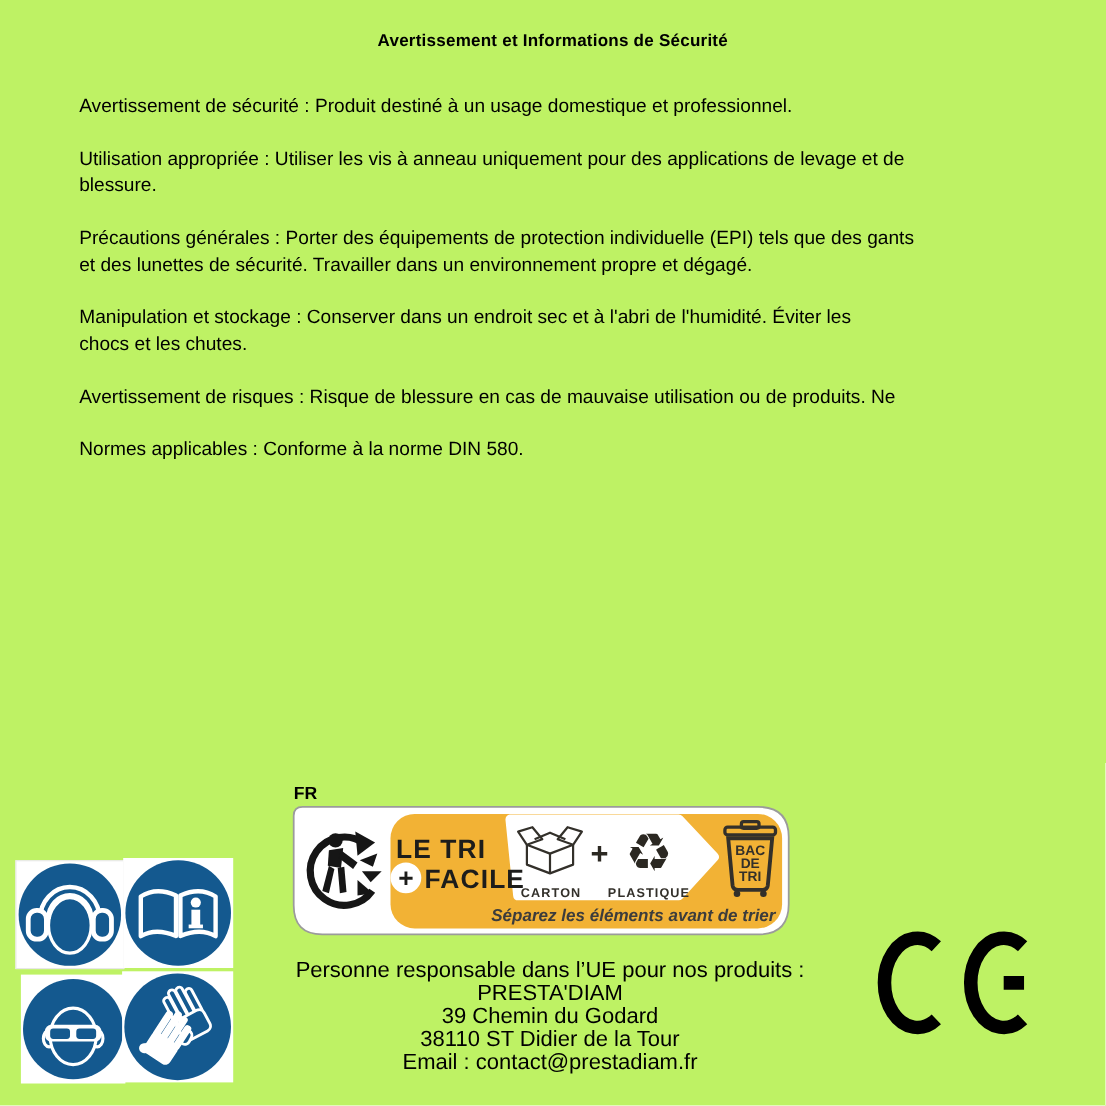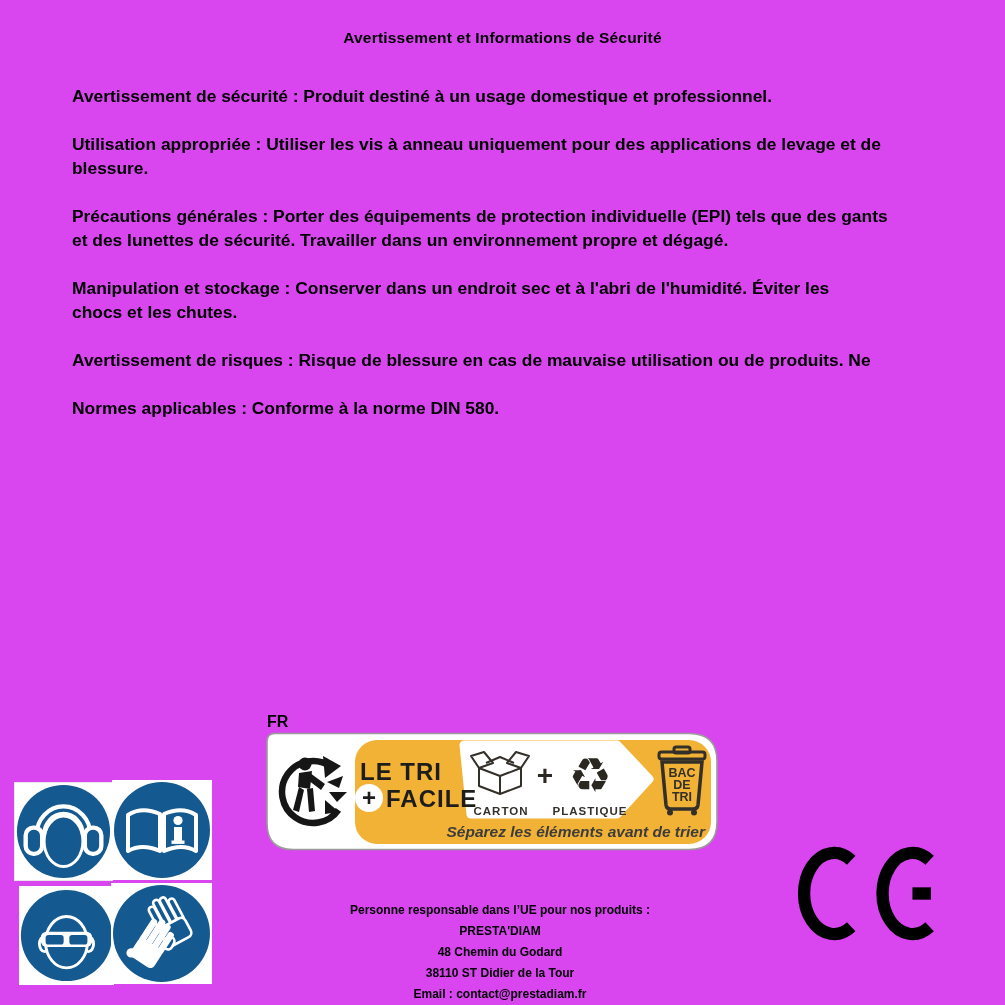--- a/index.html
+++ b/index.html
@@ -1,30 +1,30 @@
 <!DOCTYPE html>
 <html><head>
 <meta charset="utf-8">
 <style>
   html,body{margin:0;padding:0;background:#fff;}
-  .page{position:relative;width:1005px;height:1005px;background:#d946ef;overflow:hidden;
+  .page{position:relative;width:1005px;height:1005px;background:#bef264;overflow:hidden;
         font-family:"Liberation Sans",sans-serif;color:#000;}
   .title{position:absolute;top:29px;left:0;width:100%;text-align:center;
          font-size:15.5px;font-weight:bold;letter-spacing:0.2px;}
   .body-text{position:absolute;top:84px;left:72px;width:900px;
              font-size:17.4px;line-height:24px;}
   .body-text p{margin:0 0 24px 0;}
-  .body-text .ln{display:block;white-space:nowrap;font-weight:bold;}
+  .body-text .ln{display:block;white-space:nowrap;}
   .icon-card{position:absolute;background:#fff;}
   .icon-card.bordered{border:1px solid #e7e7e7;}
   .icon-card svg{display:block;width:100%;height:100%;}
   .fr-label{position:absolute;left:267px;top:713px;font-size:16px;font-weight:bold;}
   .sorting-label{position:absolute;left:265px;top:732px;text-decoration:underline;}
-  .responsible{position:absolute;left:200px;top:900px;width:600px;text-align:center;
-               font-size:12px;font-weight:bold;line-height:21px;}
+  .responsible{position:absolute;left:200px;top:872px;width:600px;text-align:center;
+               font-size:20px;font-weight:normal;line-height:21px;}
   .ce-mark{position:absolute;left:797px;top:845px;}
 </style>
 </head>
 <body>
 
 <div class="page">
 
   <div class="title">Avertissement et Informations de Sécurité</div>
 
   <div class="body-text">
@@ -160,21 +160,21 @@
         <text x="23" y="54" text-anchor="middle" font-family="Liberation Sans, sans-serif" font-size="12.5" font-weight="bold" fill="#33302a">TRI</text>
       </g>
 
       <text x="440" y="105" text-anchor="end" font-family="Liberation Sans, sans-serif" font-size="15.5" font-style="italic" font-weight="600" fill="#3c3c3c">Séparez les éléments avant de trier</text>
     </svg>
   </div>
 
   <div class="responsible">
     <div>Personne responsable dans l’UE pour nos produits :</div>
     <div>PRESTA'DIAM</div>
-    <div>48 Chemin du Godard</div>
+    <div>39 Chemin du Godard</div>
     <div>38110 ST Didier de la Tour</div>
     <div>Email : contact@prestadiam.fr</div>
   </div>
 
   <div class="ce-mark">
     <svg width="141" height="97" viewBox="0 0 160 110">
       <path d="M 61.5 17.3 A 34 46 0 1 0 61.5 92.7" fill="none" stroke="#000" stroke-width="14"></path>
       <path d="M 150.5 17.3 A 34 46 0 1 0 150.5 92.7" fill="none" stroke="#000" stroke-width="14"></path>
       <path d="M 131 55 L 152 55" fill="none" stroke="#000" stroke-width="14"></path>
     </svg>

